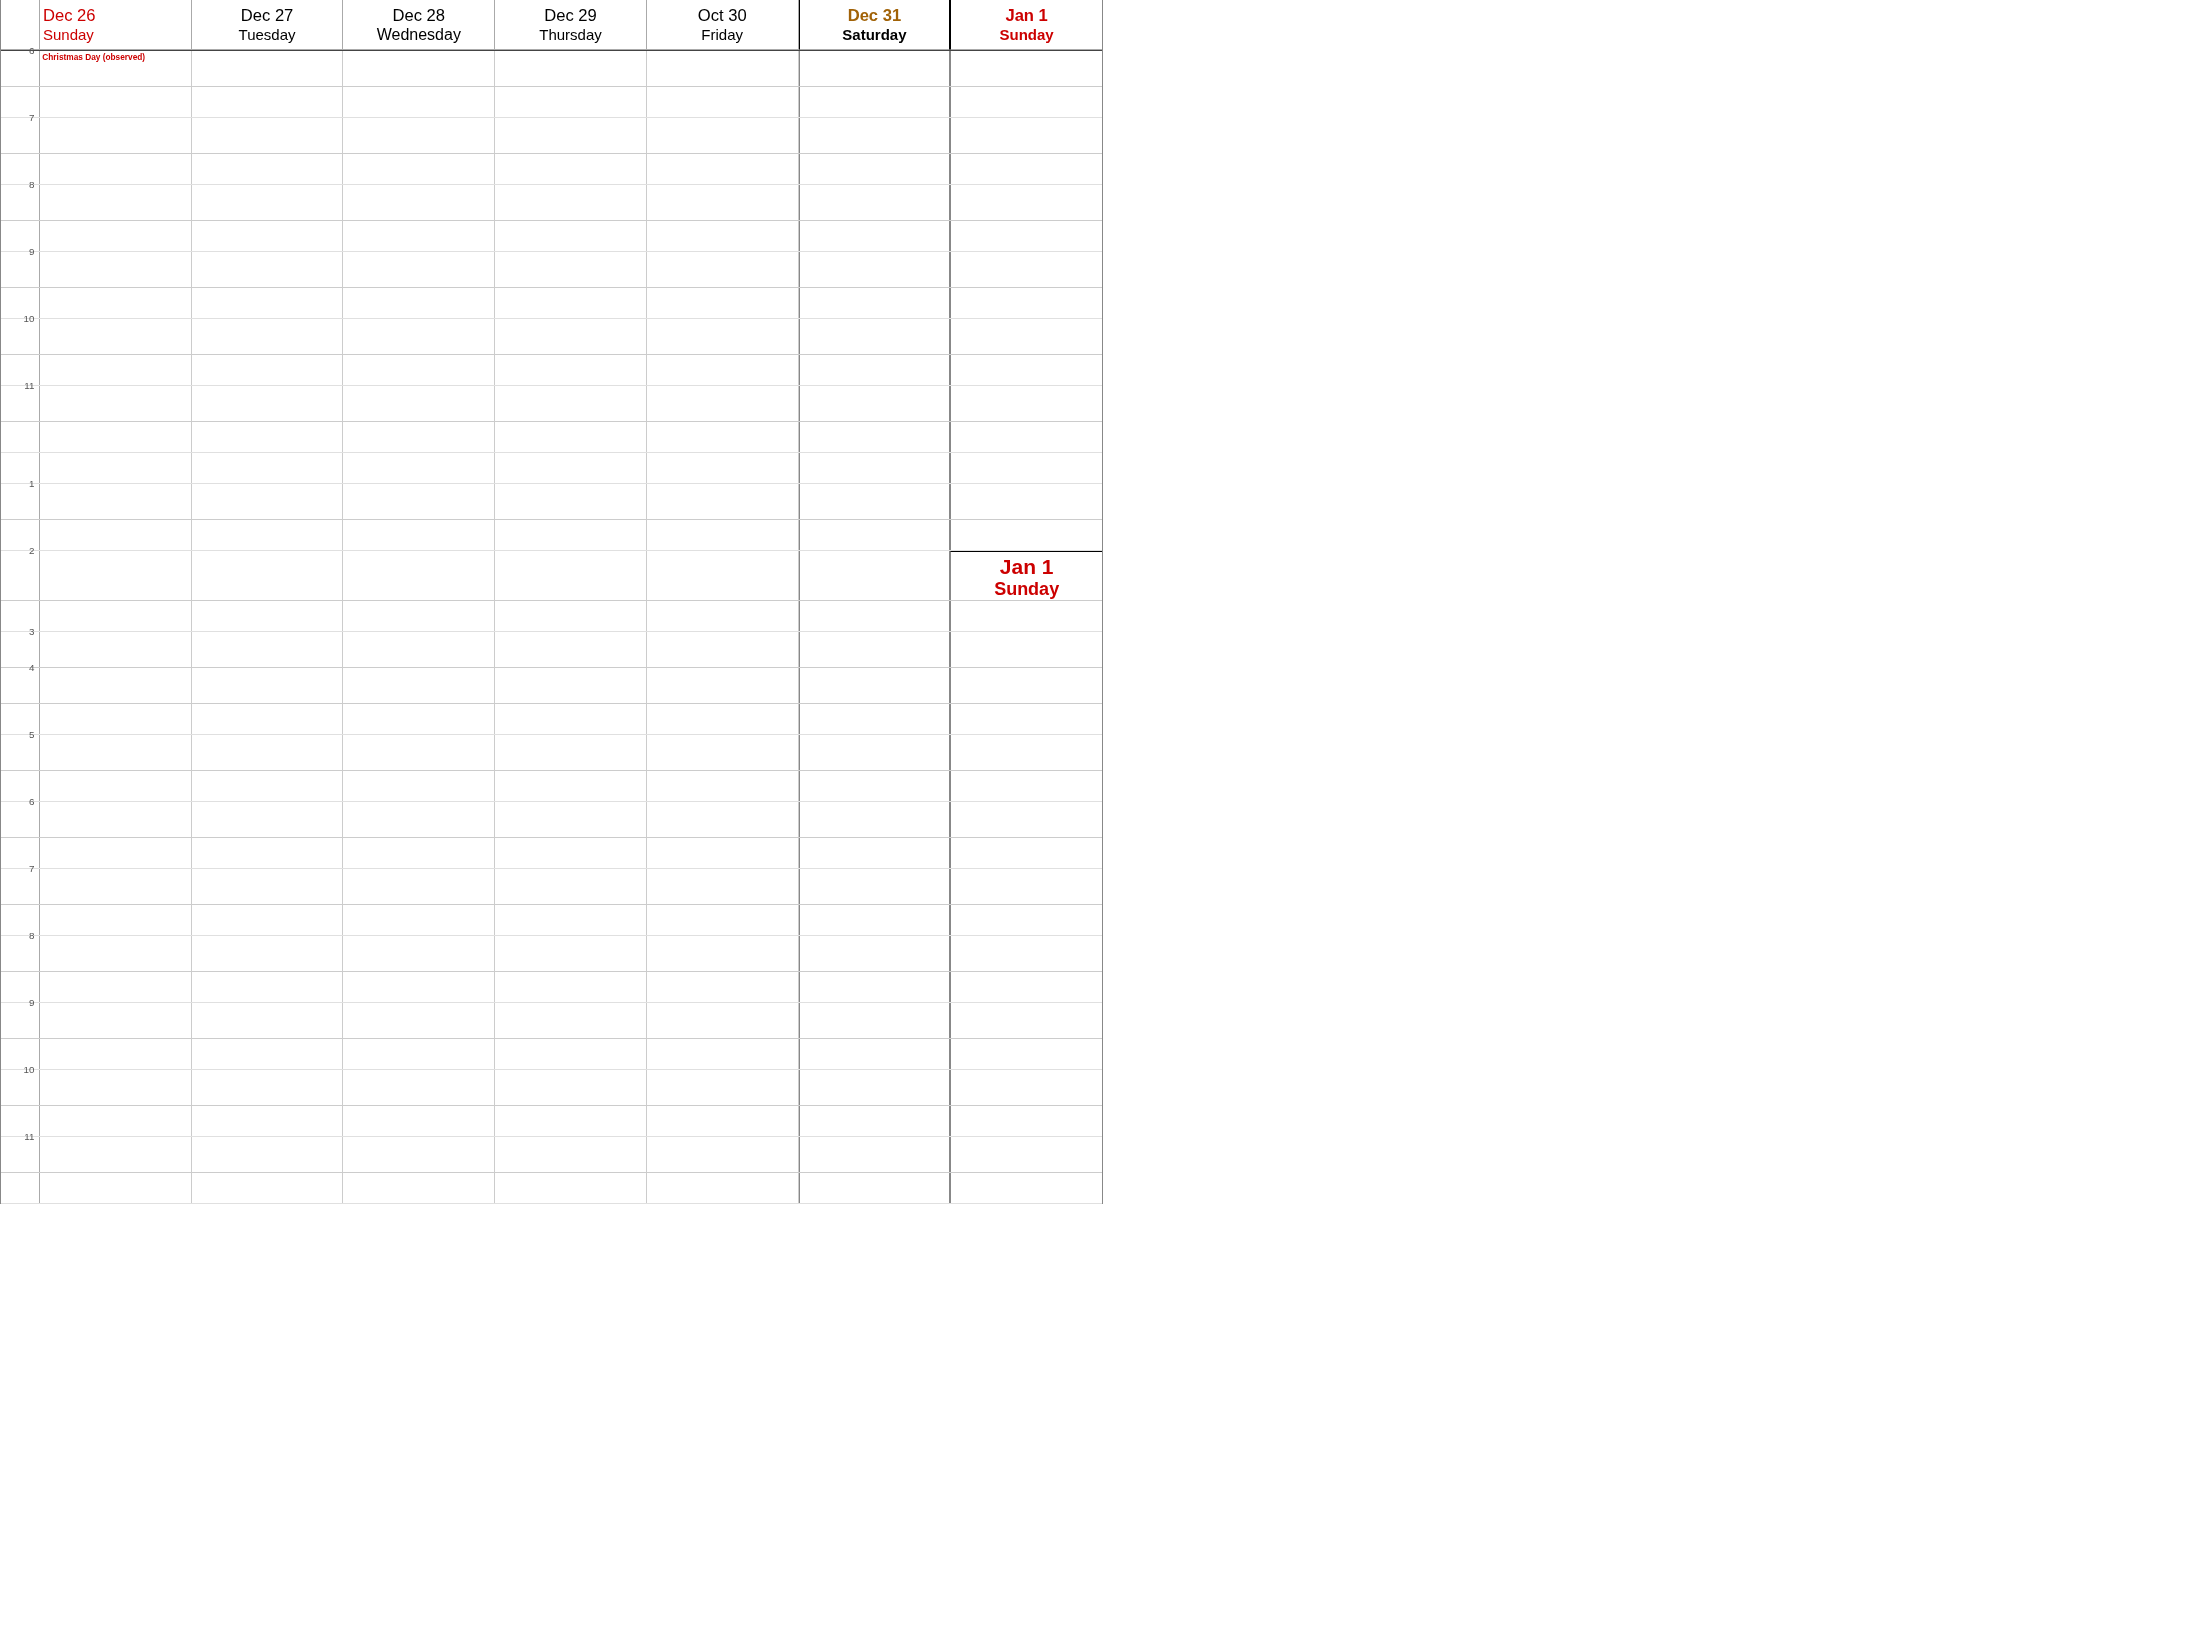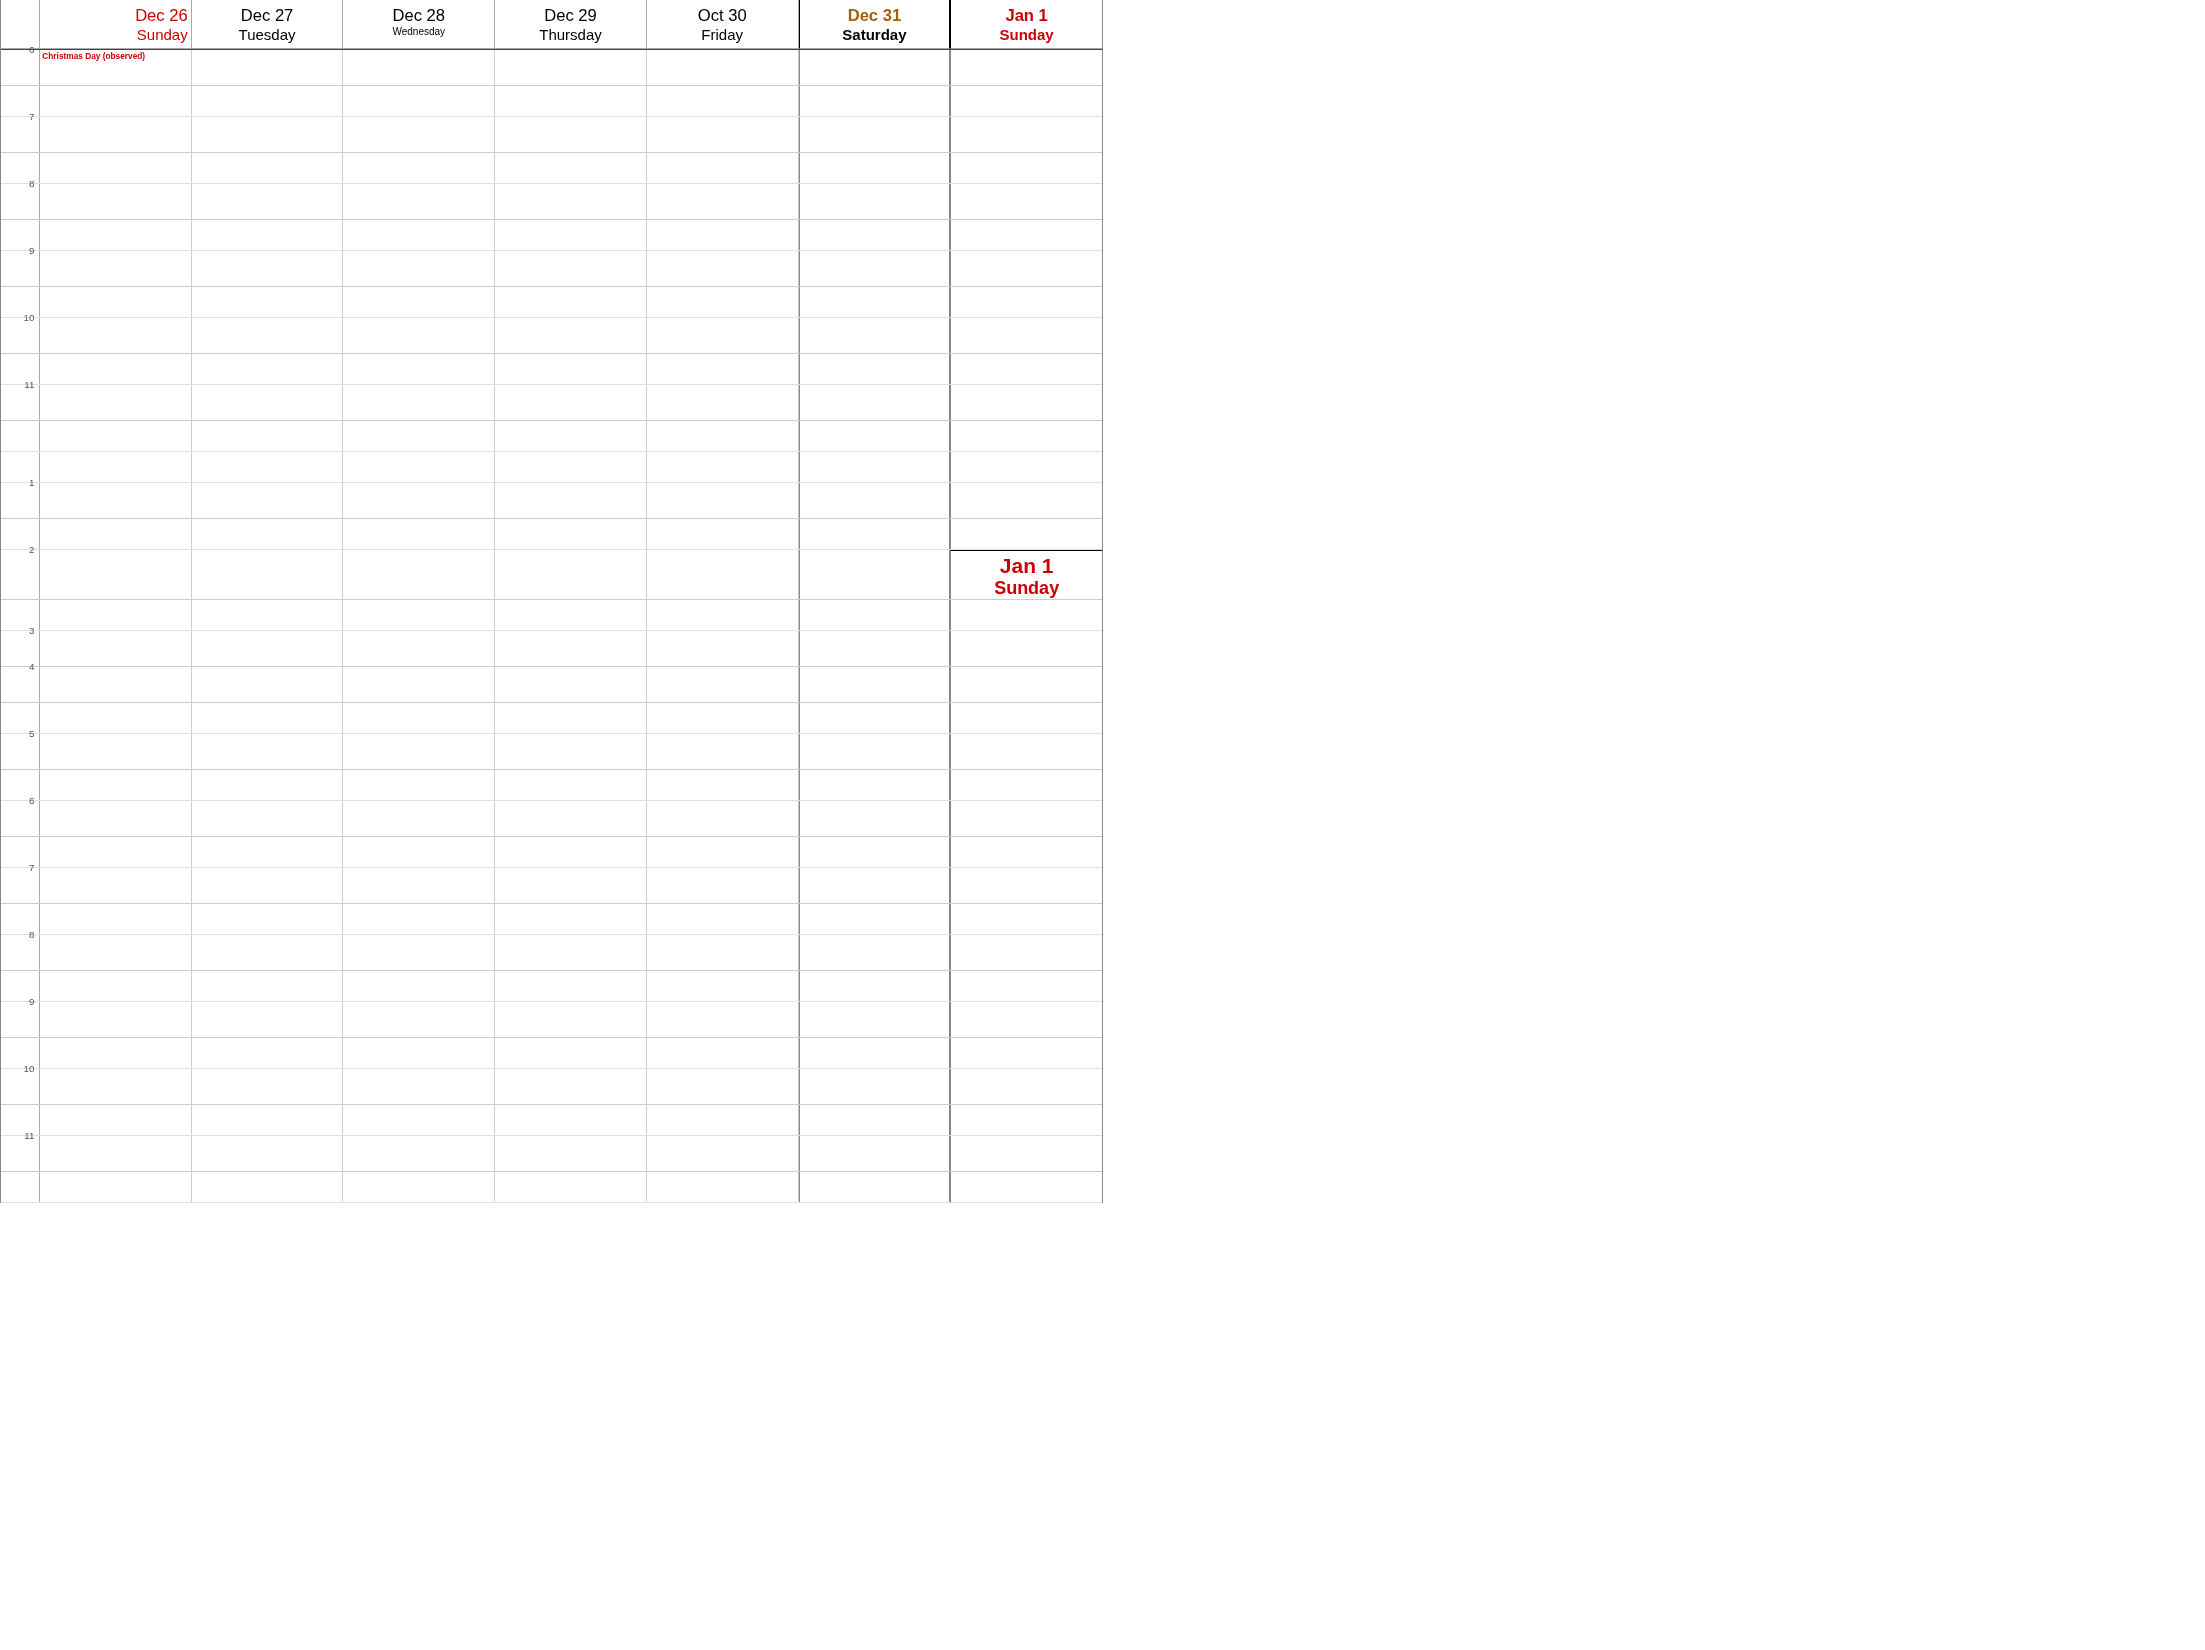--- a/index.html
+++ b/index.html
@@ -72,31 +72,31 @@
   </style>
 </head>
 <body>
 
 <div class="page">
 
 
   <div class="calendar-container">
       <div style="display: grid; grid-template-columns: 39px repeat(7, 1fr); border-bottom: 1.5px solid rgb(68, 68, 68);">
         <div style="border-right: 0.8px solid rgb(170, 170, 170); border-bottom: 0.8px solid rgb(170, 170, 170);"></div>
-        <div style="text-align: right; padding: 6px 3px 4.5px; border-right: 0.8px solid rgb(170, 170, 170); border-bottom: 0.8px solid rgb(170, 170, 170); font-weight: normal; color: rgb(204, 0, 0);">
+        <div style="text-align: left; padding: 6px 3px 4.5px; border-right: 0.8px solid rgb(170, 170, 170); border-bottom: 0.8px solid rgb(170, 170, 170); font-weight: normal; color: rgb(204, 0, 0);">
           <div style="font-size: 16.6px; font-weight: normal; color: rgb(204, 0, 0);">Dec 26</div>
           <div style="font-size: 15px; font-weight: normal; color: rgb(204, 0, 0);">Sunday</div>
         </div>
         <div style="text-align: center; padding: 6px 3px 4.5px; border-right: 0.8px solid rgb(170, 170, 170); border-bottom: 0.8px solid rgb(170, 170, 170); font-weight: normal; color: rgb(0, 0, 0);">
           <div style="font-size: 16.6px; font-weight: normal; color: rgb(0, 0, 0);">Dec 27</div>
           <div style="font-size: 15px; font-weight: normal; color: rgb(0, 0, 0);">Tuesday</div>
         </div>
         <div style="text-align: center; padding: 6px 3px 4.5px; border-right: 0.8px solid rgb(170, 170, 170); border-bottom: 0.8px solid rgb(170, 170, 170); font-weight: normal; color: rgb(0, 0, 0);">
           <div style="font-size: 16.6px; font-weight: normal; color: rgb(0, 0, 0);">Dec 28</div>
-          <div style="font-size: 10px; font-weight: normal; color: rgb(0, 0, 0);">Wednesday</div>
+          <div style="font-size: 16px; font-weight: normal; color: rgb(0, 0, 0);">Wednesday</div>
         </div>
         <div style="text-align: center; padding: 6px 3px 4.5px; border-right: 0.8px solid rgb(170, 170, 170); border-bottom: 0.8px solid rgb(170, 170, 170); font-weight: normal; color: rgb(0, 0, 0);">
           <div style="font-size: 16.6px; font-weight: normal; color: rgb(0, 0, 0);">Dec 29</div>
           <div style="font-size: 15px; font-weight: normal; color: rgb(0, 0, 0);">Thursday</div>
         </div>
         <div style="text-align: center; padding: 6px 3px 4.5px; border-right: 0.8px solid rgb(170, 170, 170); border-bottom: 0.8px solid rgb(170, 170, 170); font-weight: normal; color: rgb(0, 0, 0);">
           <div style="font-size: 16.6px; font-weight: normal; color: rgb(0, 0, 0);">Oct 30</div>
           <div style="font-size: 15px; font-weight: normal; color: rgb(0, 0, 0);">Friday</div>
         </div>
         <div style="text-align: center; padding: 6px 3px 4.5px; border-right: 1.5px solid rgb(0, 0, 0); border-left: 1.5px solid rgb(0, 0, 0); border-bottom: 0.8px solid rgb(170, 170, 170); font-weight: bold; color: rgb(0, 0, 0);">

